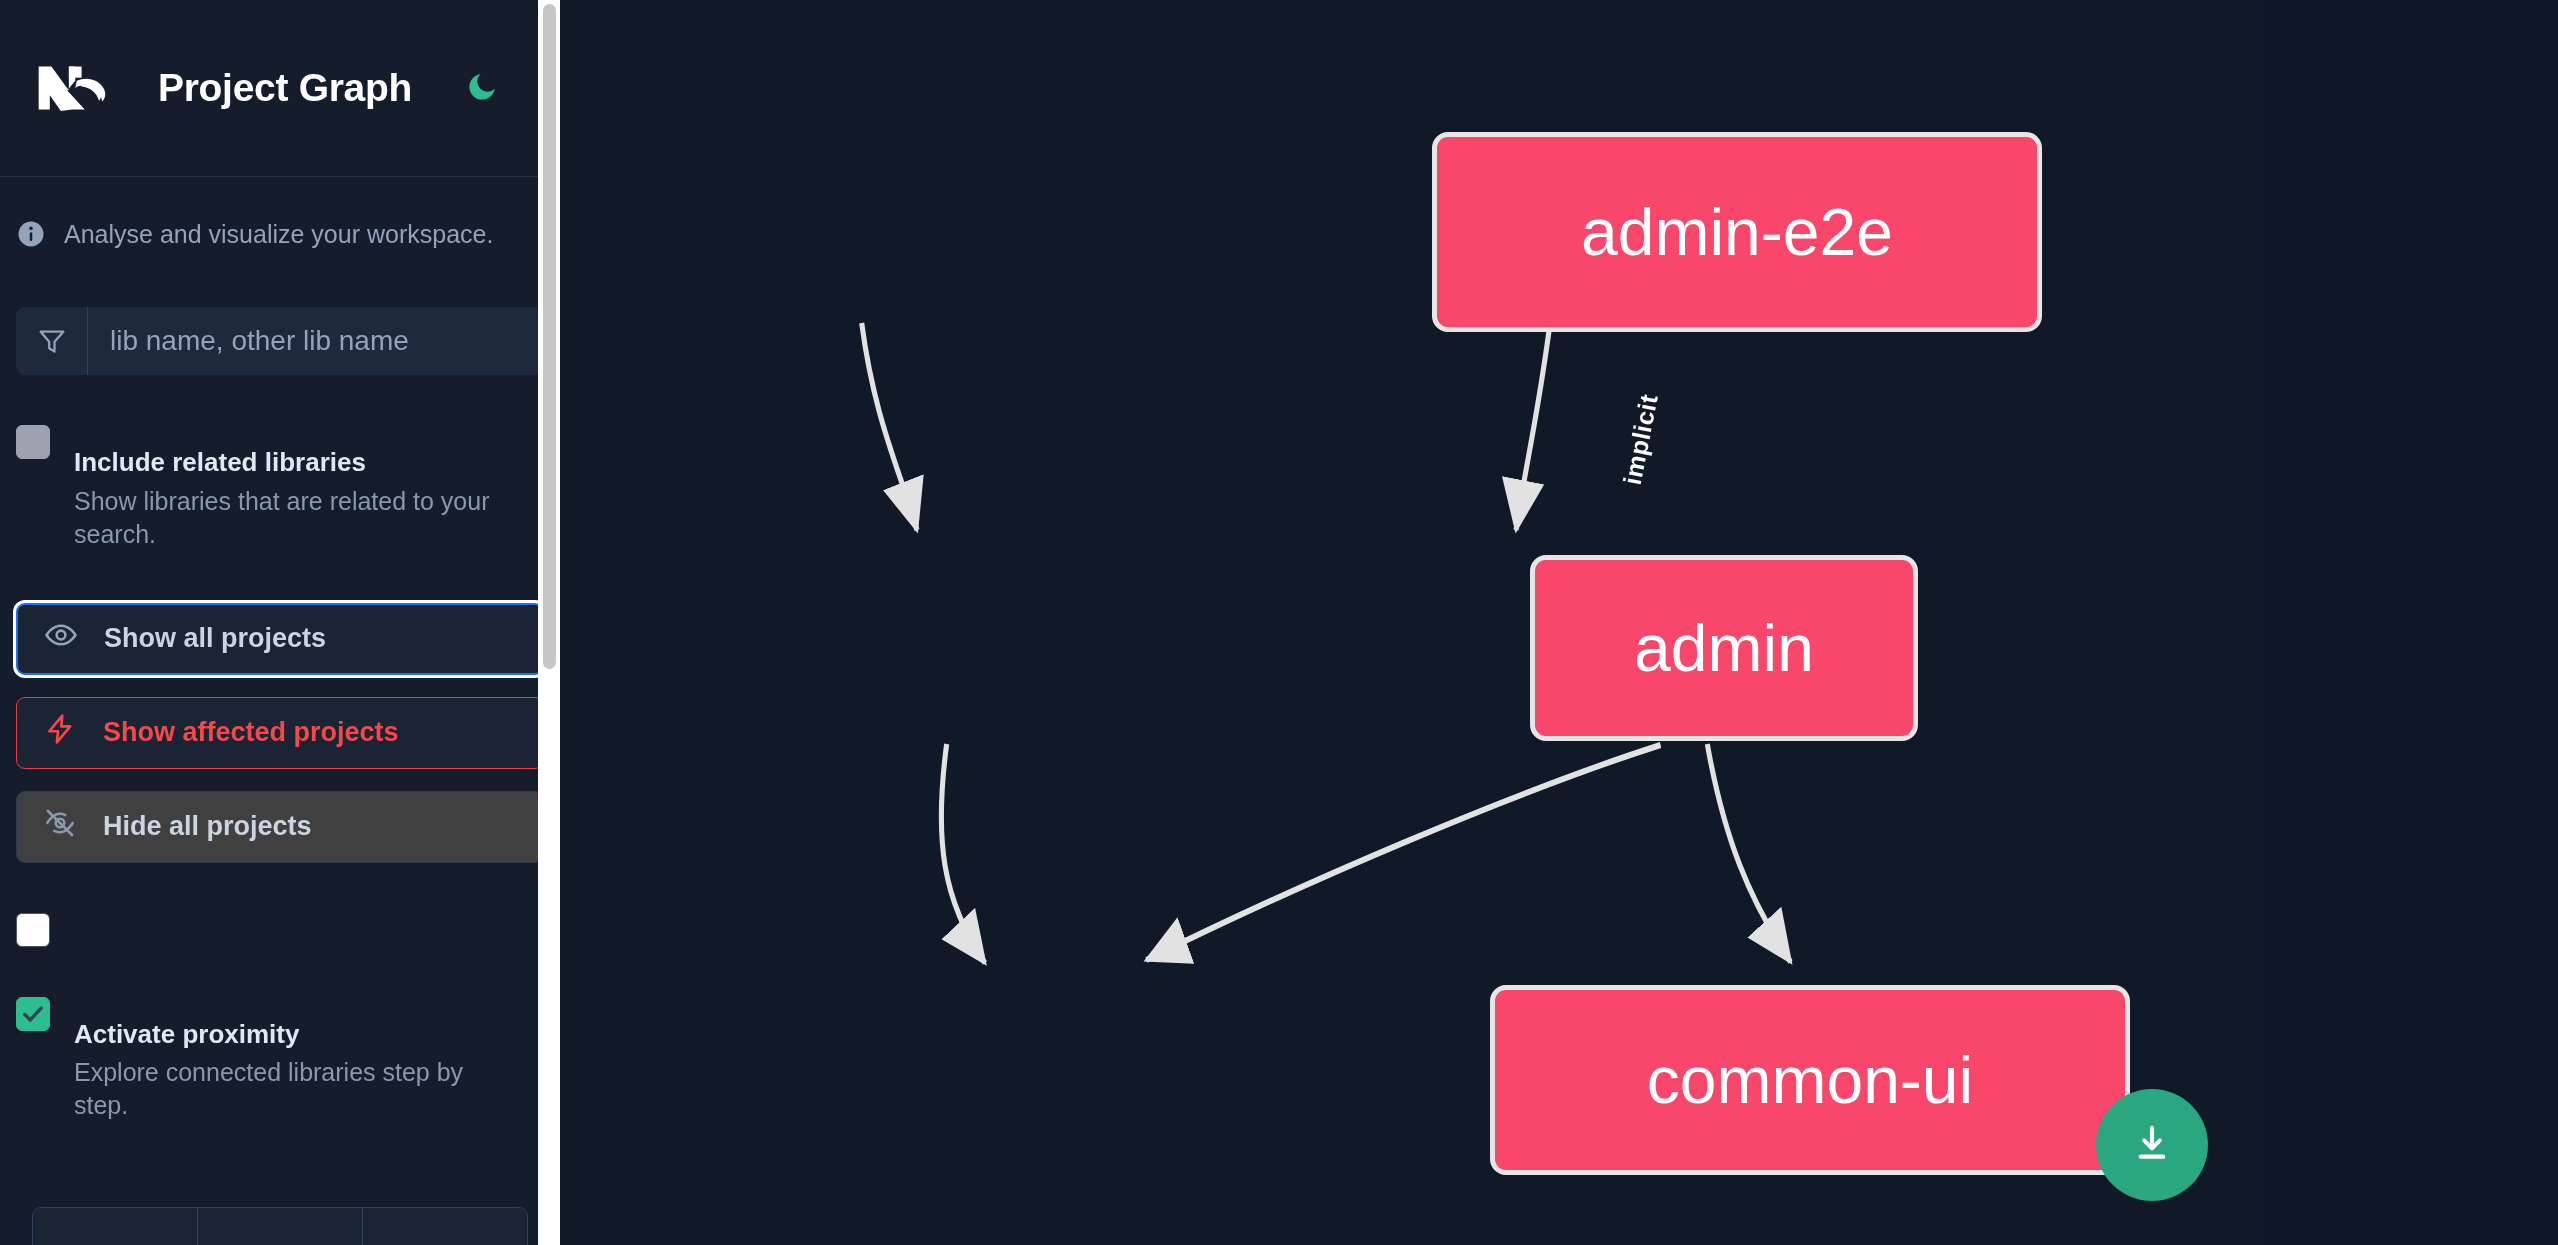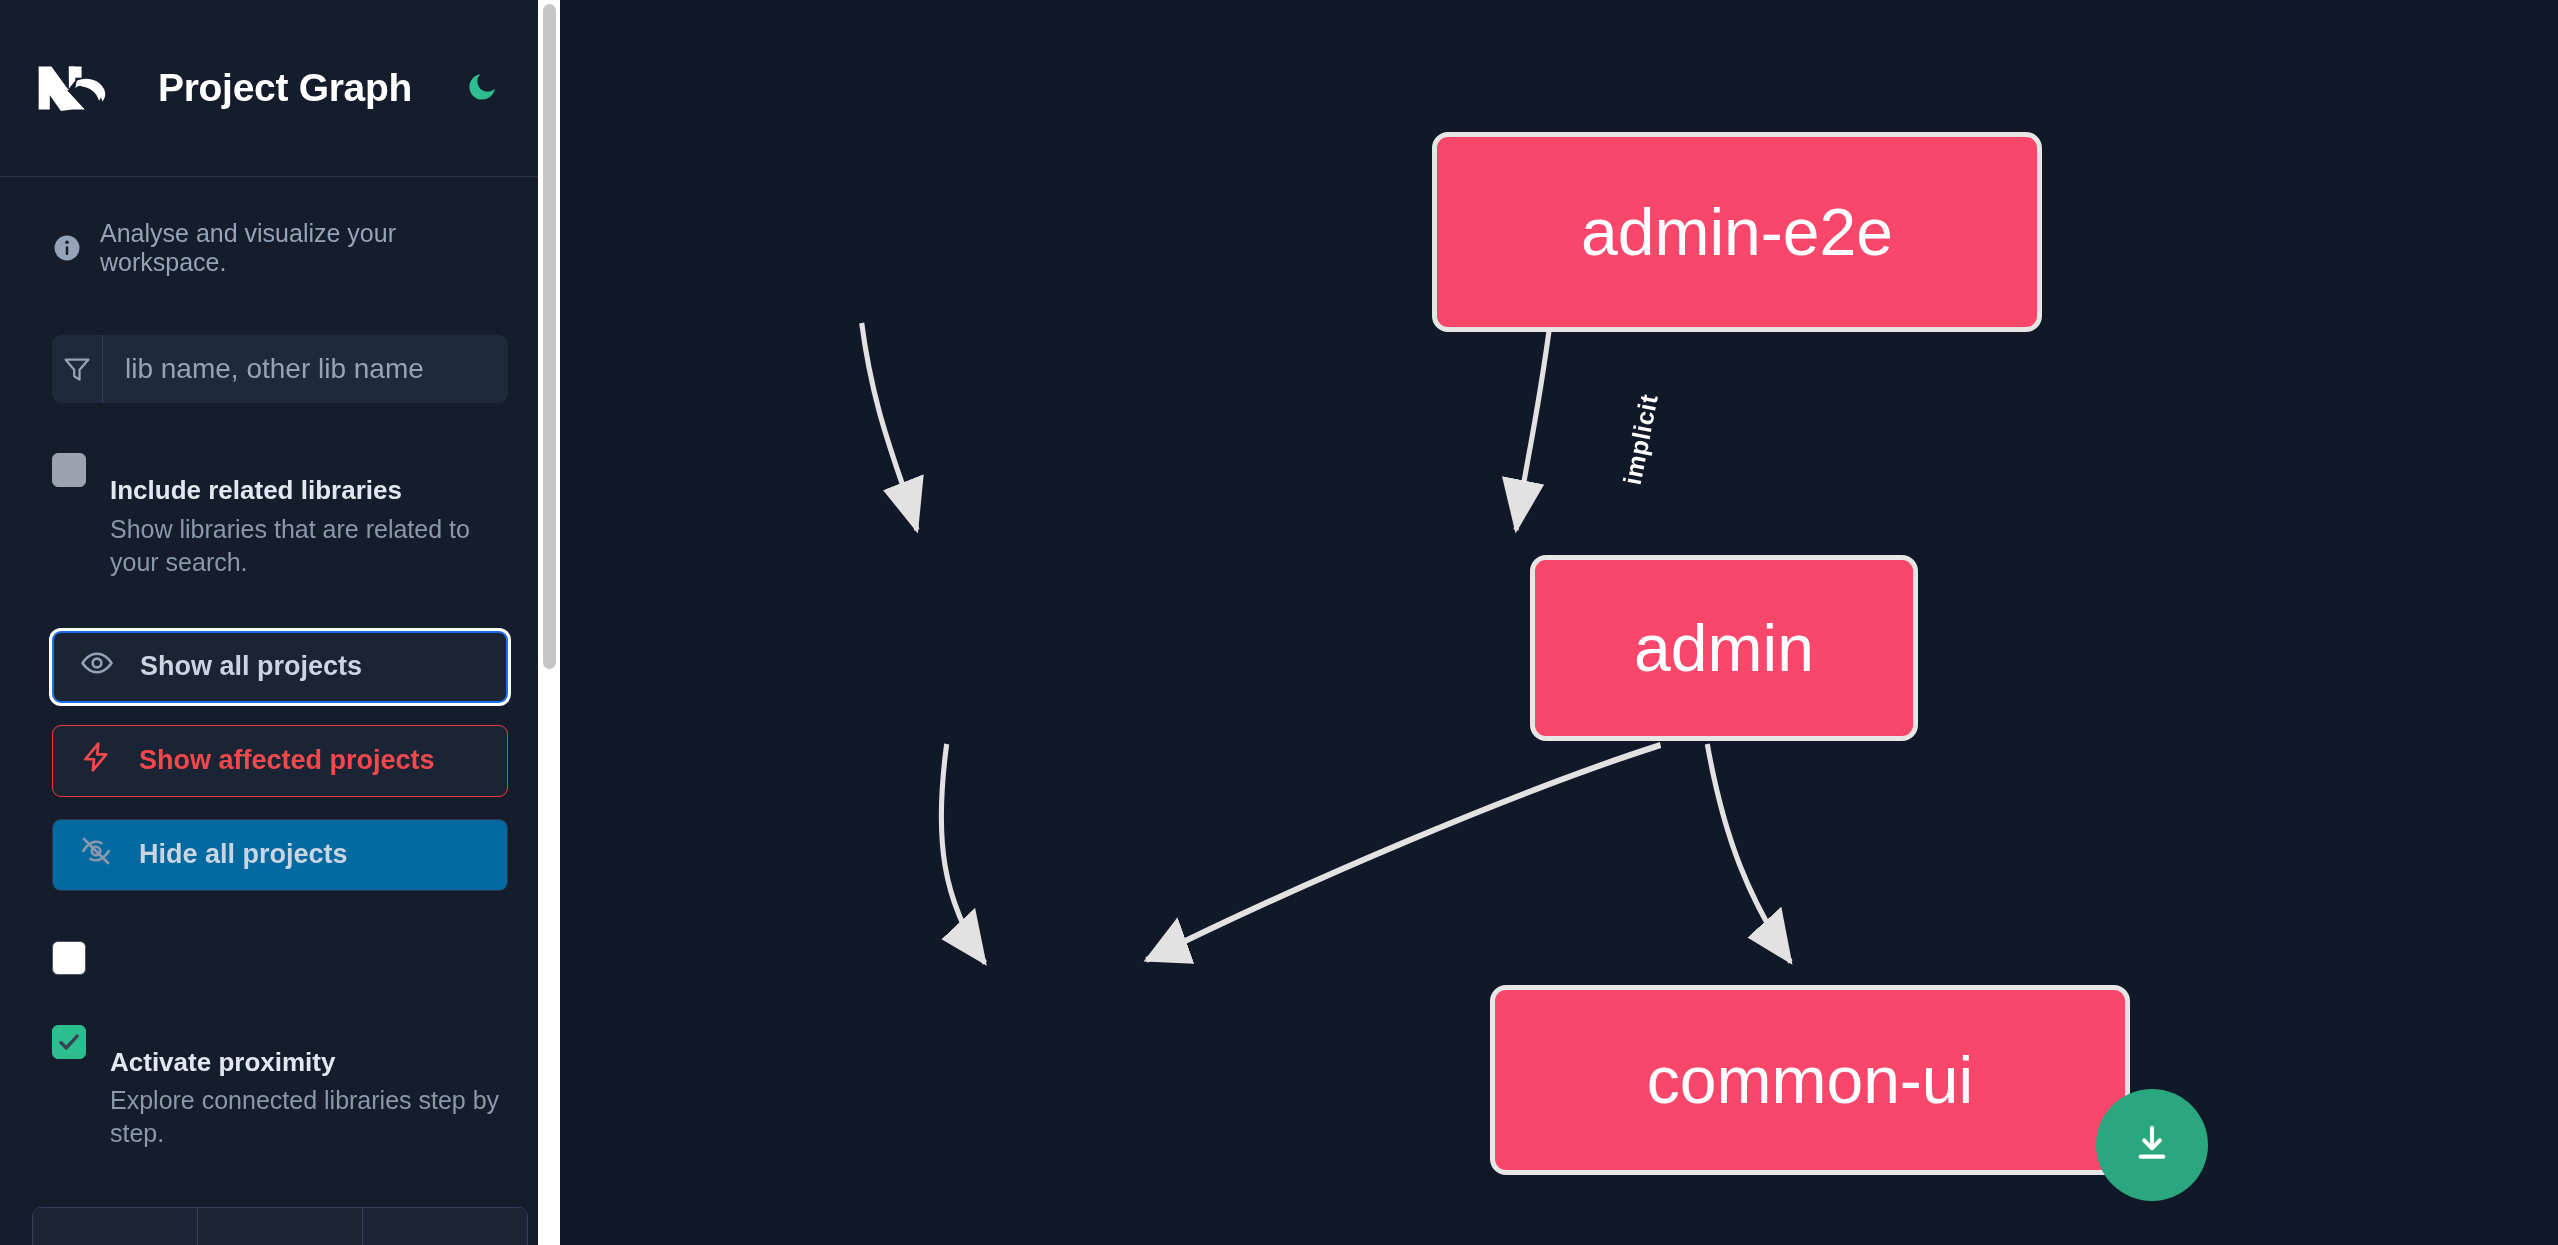--- a/index.html
+++ b/index.html
@@ -30,21 +30,21 @@
   .app-title {
     color: #FFFFFF; font-size: 39px; font-weight: bold;
     letter-spacing: -0.3px; white-space: nowrap;
   }
   .moon-btn {
     margin-left: 18px; width: 44px; height: 44px;
     display: flex; align-items: center; justify-content: center;
     cursor: pointer; background: none; border: none;
   }
 
-  .sb-body { padding: 0 52px; }
+  .sb-body { padding: 0 16px; }
 
   .tagline {
     display: flex; align-items: center; gap: 18px;
     padding-top: 42px; padding-bottom: 10px;
   }
   .info-icon { flex: 0 0 auto; width: 30px; height: 30px; }
   .tagline-text { color: #94A3B8; font-size: 25px; }
 
   .search-row {
     margin-top: 48px;
@@ -83,21 +83,21 @@
     height: 72px; border-radius: 9px;
     display: flex; align-items: center; gap: 26px;
     padding: 0 26px; cursor: pointer;
     background: #1B2435; border: 1px solid #33415A;
     color: #CBD5E1; font-size: 27px; font-weight: bold;
     font-family: "Liberation Sans", sans-serif;
     text-align: left;
   }
   .sbtn.focus { border: 2px solid #1F6FEB; box-shadow: 0 0 0 3px #FFFFFF; }
   .sbtn.danger { border: 1px solid #EF3B3B; color: #F4484B; background: #1B2435; }
-  .sbtn.plain { background: #0369a1; border: 1px solid #2C394E; }
+  .sbtn.plain { background: #404040; border: 1px solid #2C394E; }
 
   .bottom-group {
     position: absolute; left: 32px; bottom: -30px;
     display: flex; width: 496px; height: 68px;
     border: 1px solid #33415A; border-radius: 9px; overflow: hidden;
   }
   .bg-cell { flex: 1; border-right: 1px solid #33415A; background: #1B2435; }
   .bg-cell:last-child { border-right: none; }
 
   .sb-scrollbar {

